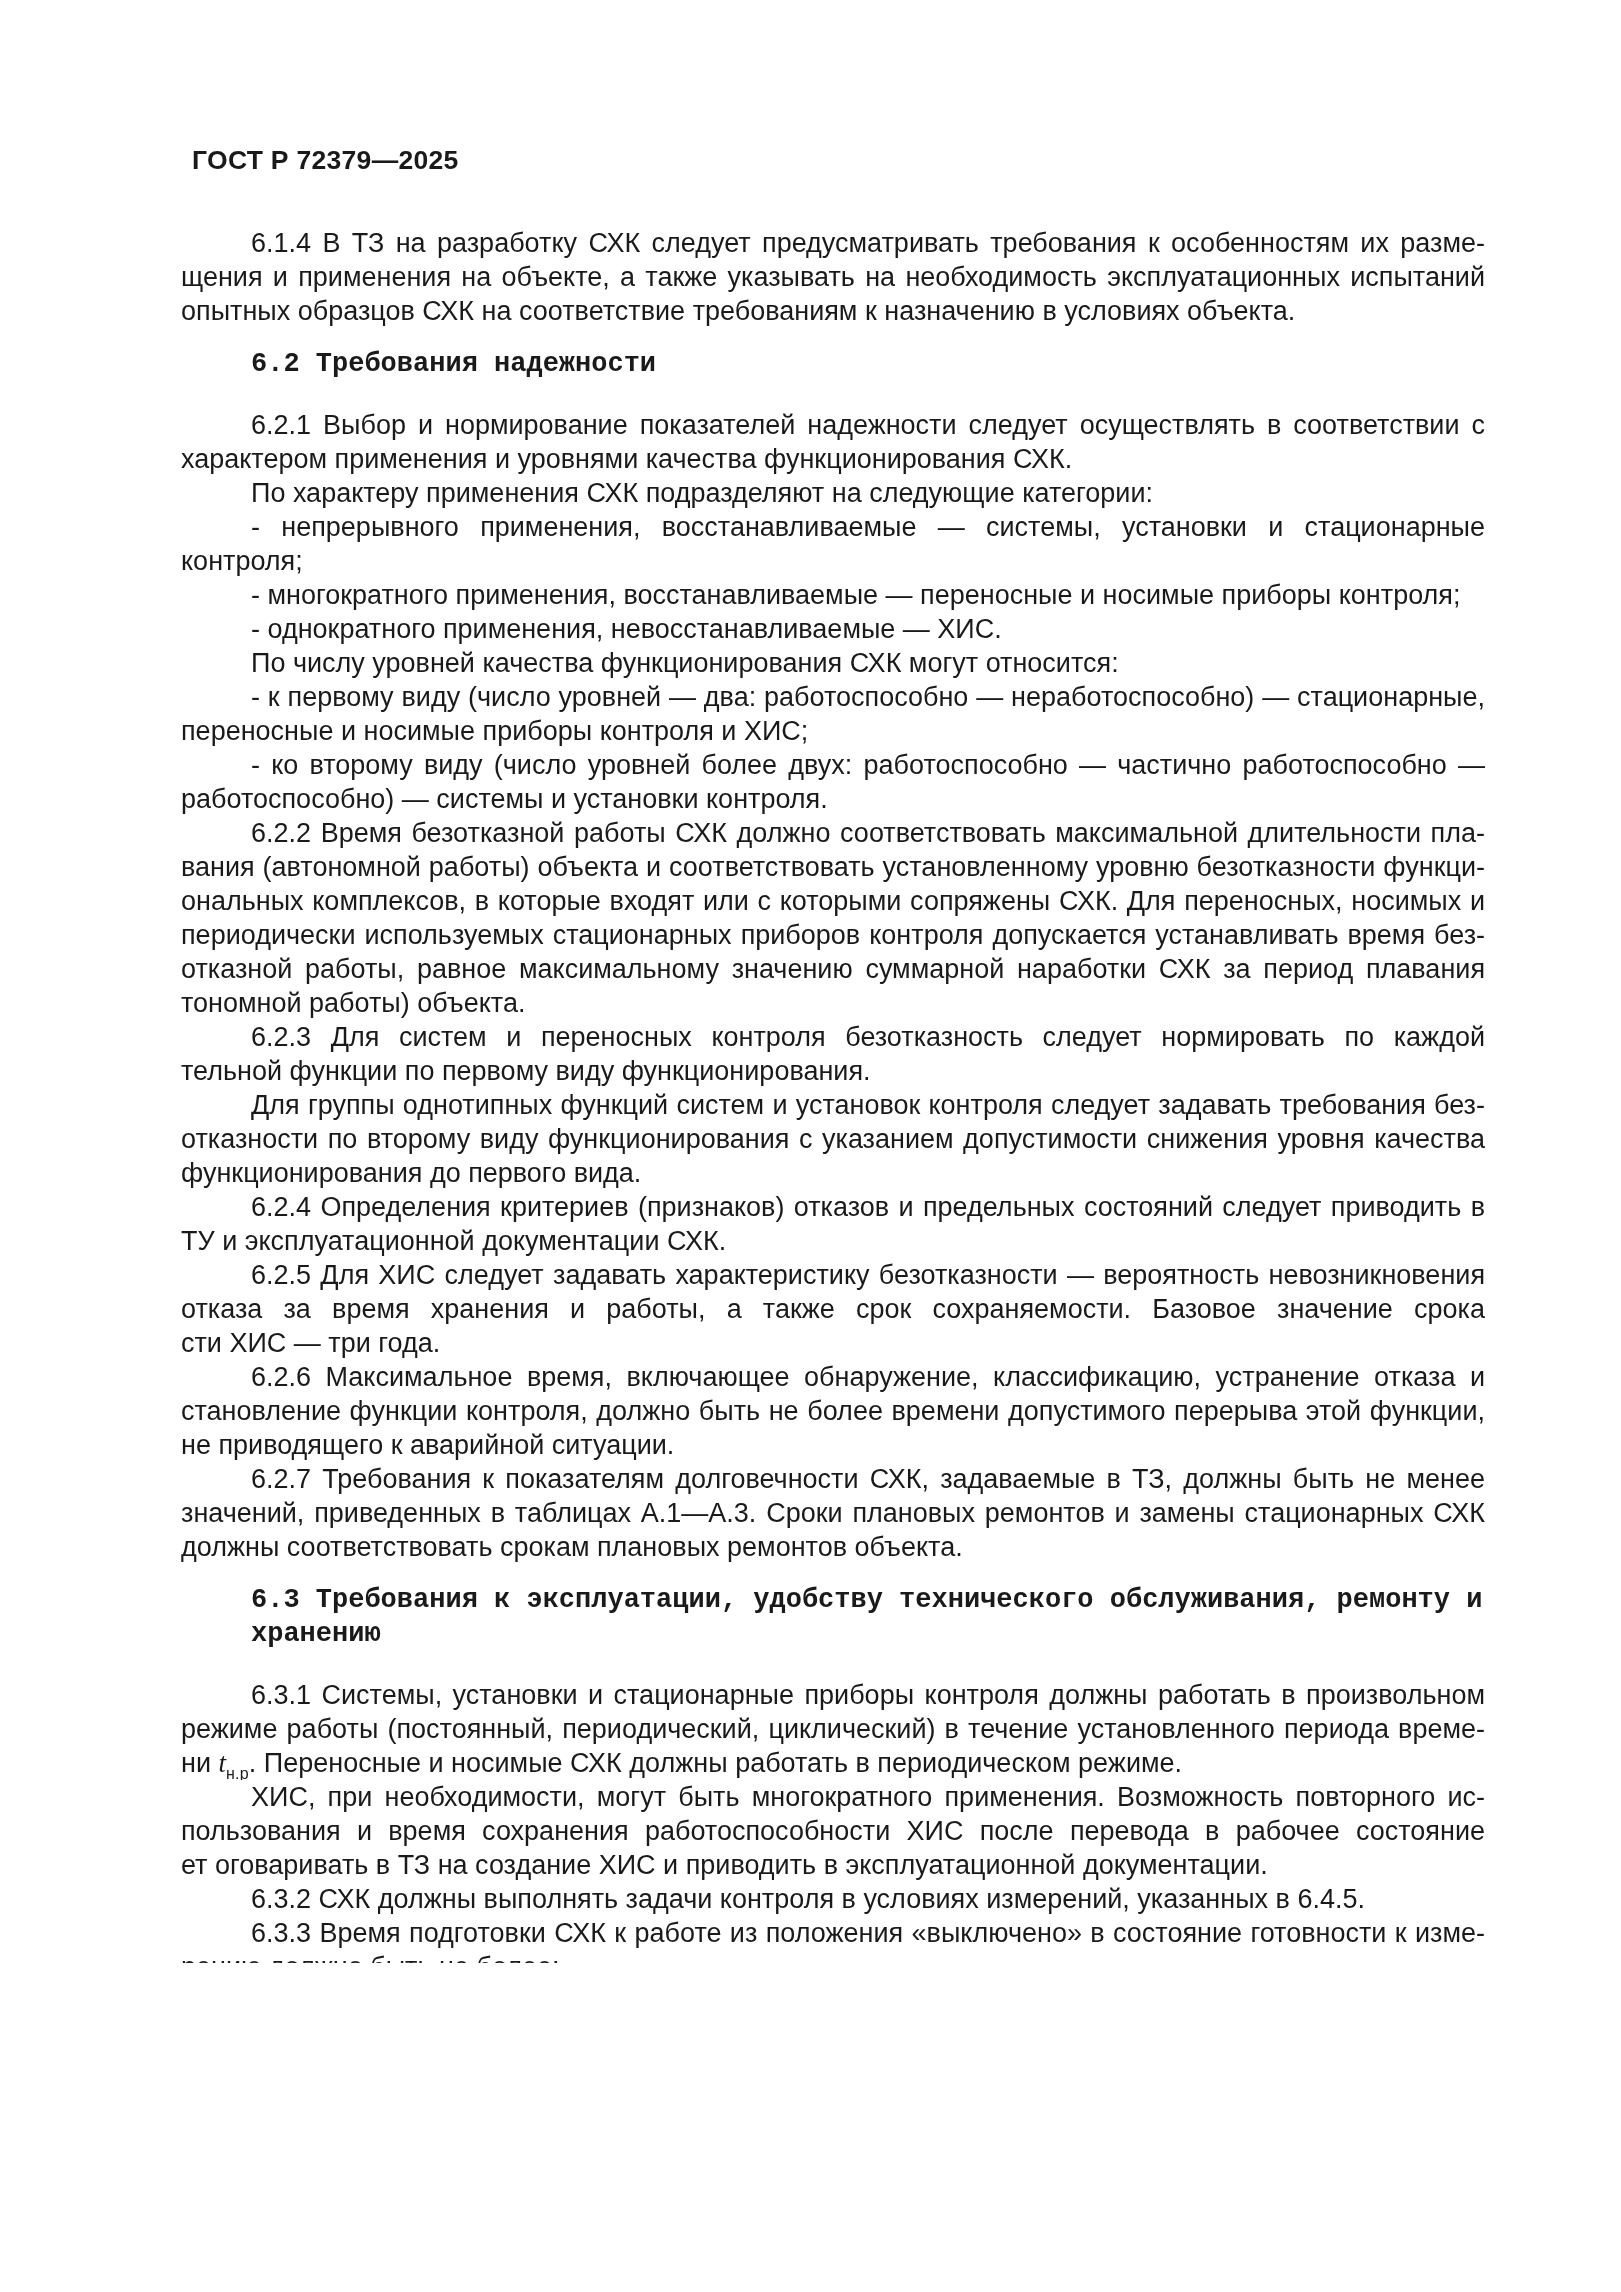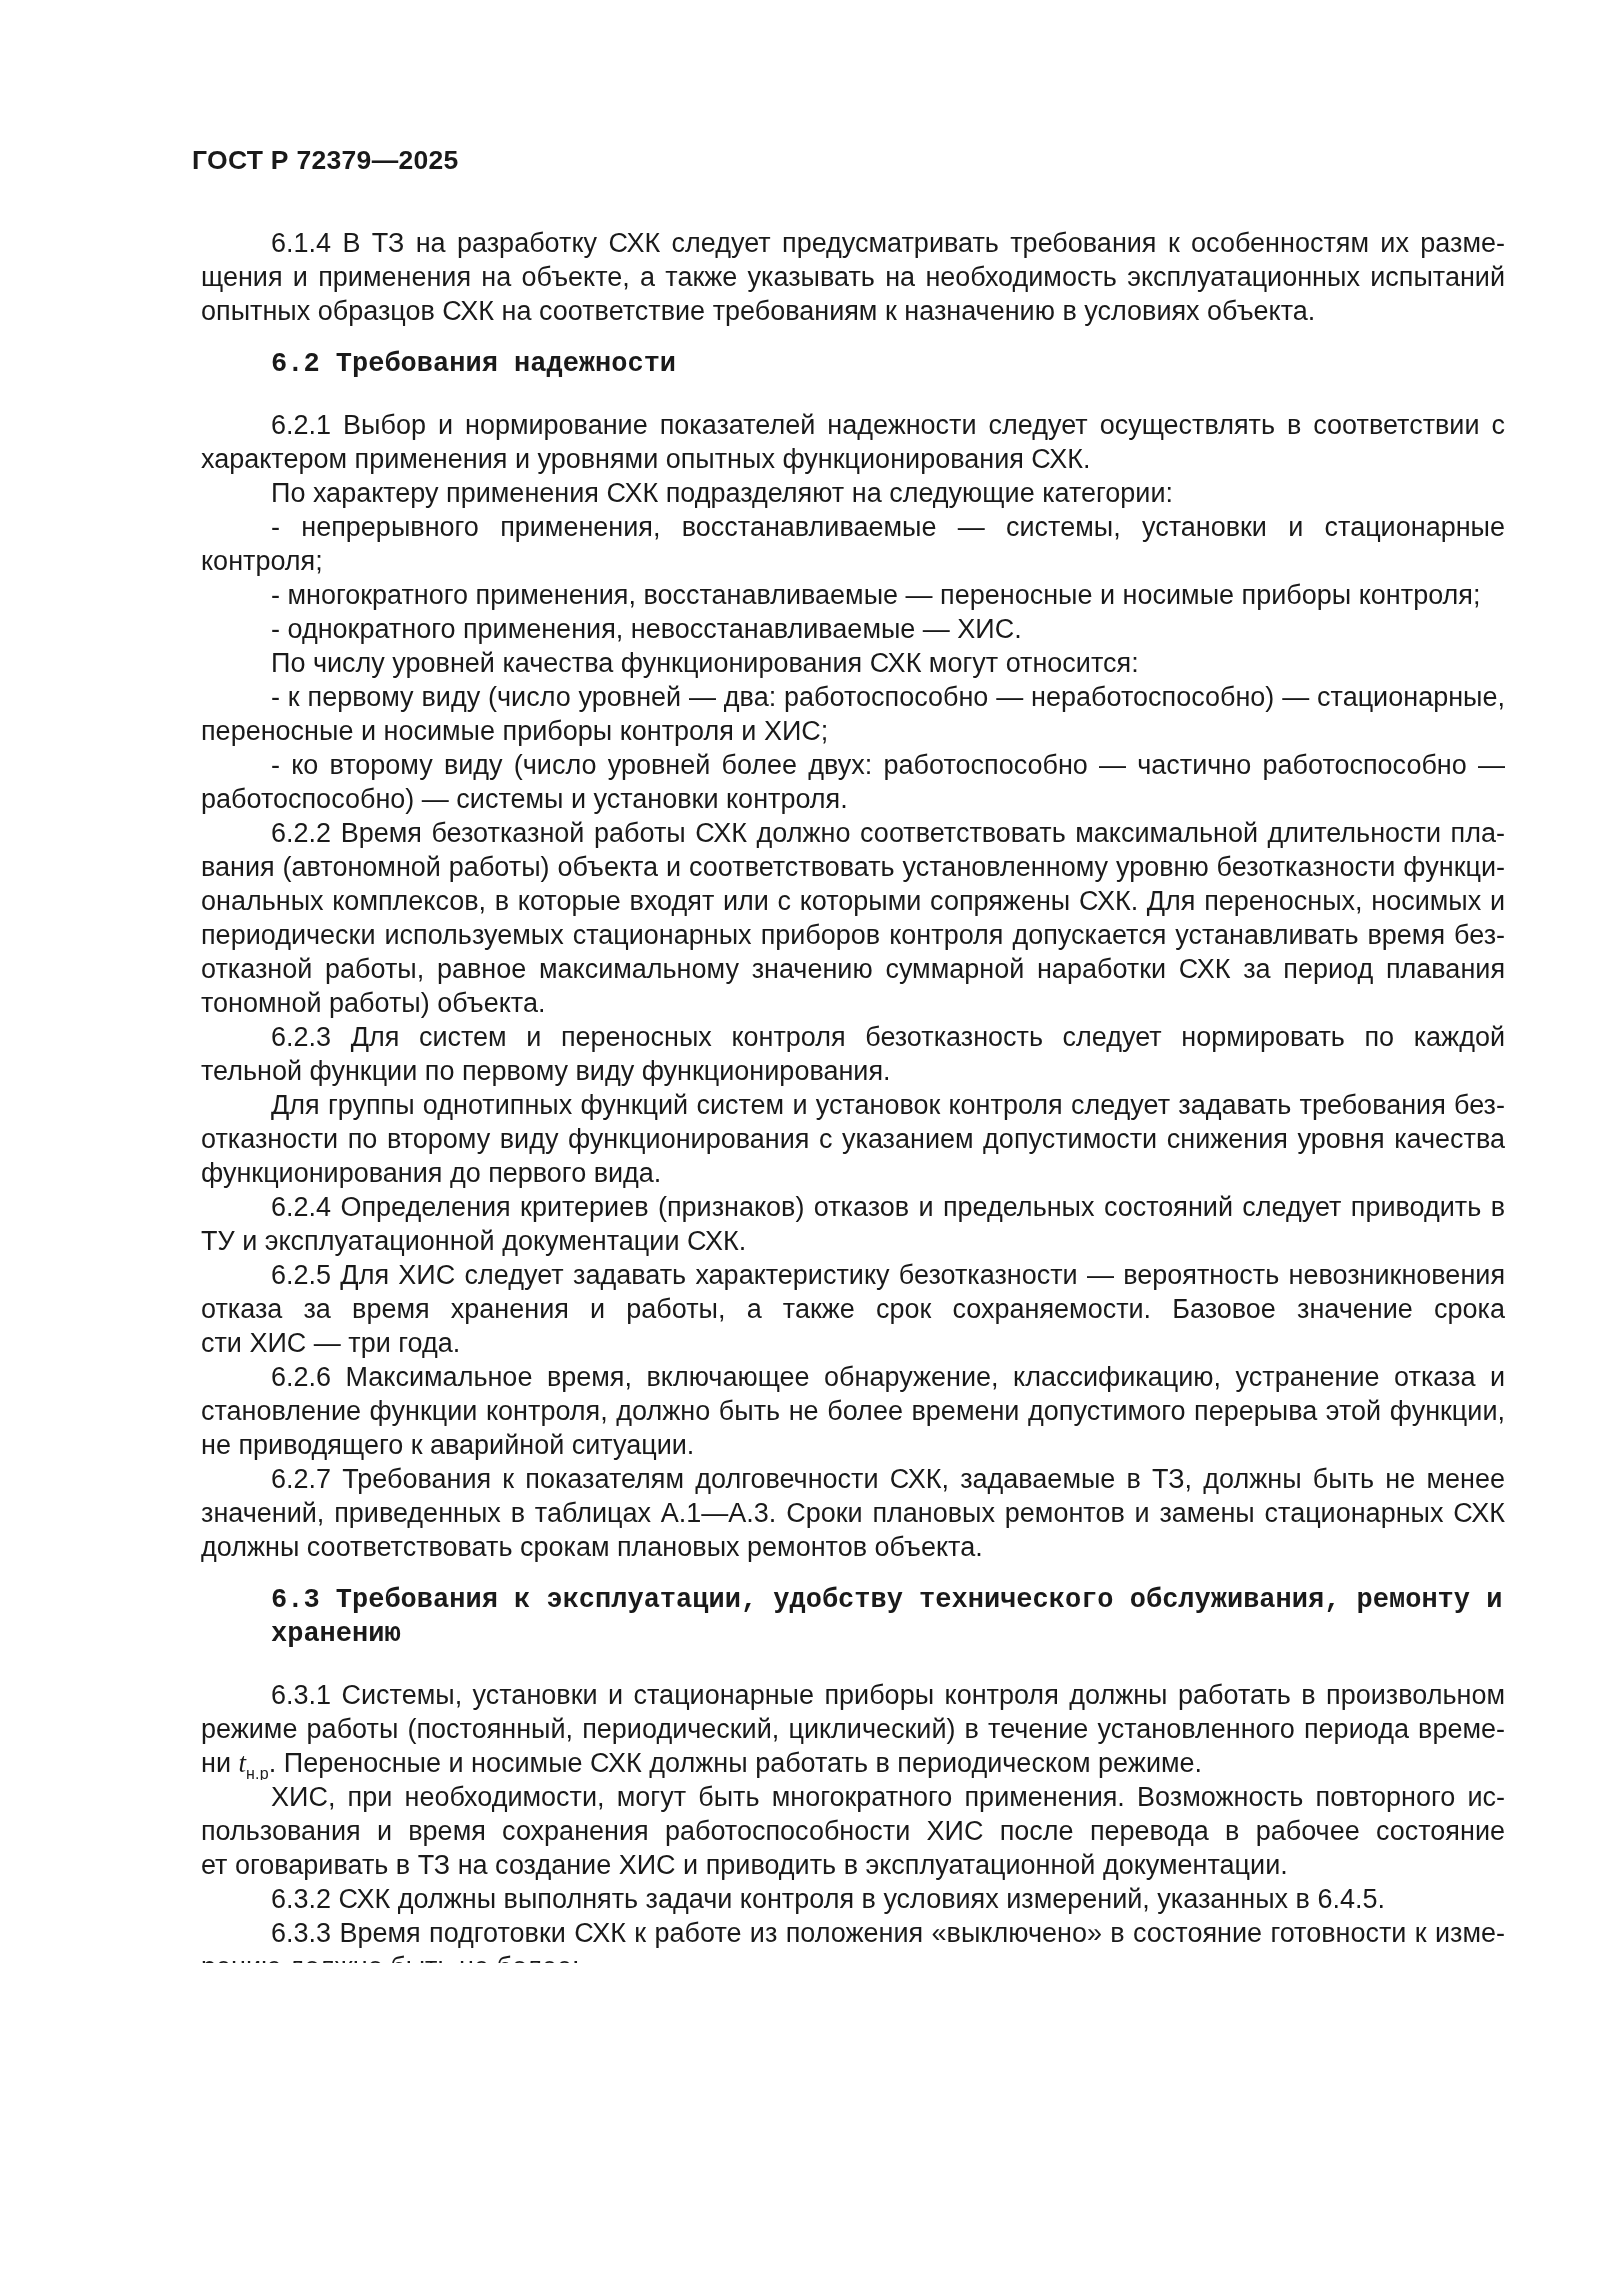--- a/index.html
+++ b/index.html
@@ -18,21 +18,21 @@
     position: absolute;
     left: 192px;
     top: 145px;
     font-size: 26.5px;
     font-weight: 700;
     letter-spacing: 0.3px;
     white-space: nowrap;
   }
   .content {
     position: absolute;
-    left: 201px;
+    left: 181px;
     top: 226px;
     width: 1304px;
     font-size: 27px;
     line-height: 34px;
   }
   .block { margin: 0; }
   .block.h {
     font-weight: 700;
     padding-left: 70px;
     margin-top: 18.6px;
@@ -74,21 +74,21 @@
       <div class="block p">
         <div class="line first fill">6.1.4 В ТЗ на разработку СХК следует предусматривать требования к особенностям их разме-</div>
         <div class="line fill">щения и применения на объекте, а также указывать на необходимость эксплуатационных испытаний</div>
         <div class="line">опытных образцов СХК на соответствие требованиям к назначению в условиях объекта.</div>
       </div>
       <div class="block h">
         <div class="line">6.2 Требования надежности</div>
       </div>
       <div class="block p">
         <div class="line first fill">6.2.1 Выбор и нормирование показателей надежности следует осуществлять в соответствии с</div>
-        <div class="line">характером применения и уровнями опытных функционирования СХК.</div>
+        <div class="line">характером применения и уровнями качества функционирования СХК.</div>
       </div>
       <div class="block p">
         <div class="line first">По характеру применения СХК подразделяют на следующие категории:</div>
       </div>
       <div class="block p">
         <div class="line first fill">- непрерывного применения, восстанавливаемые — системы, установки и стационарные приборы</div>
         <div class="line">контроля;</div>
       </div>
       <div class="block p">
         <div class="line first">- многократного применения, восстанавливаемые — переносные и носимые приборы контроля;</div>

